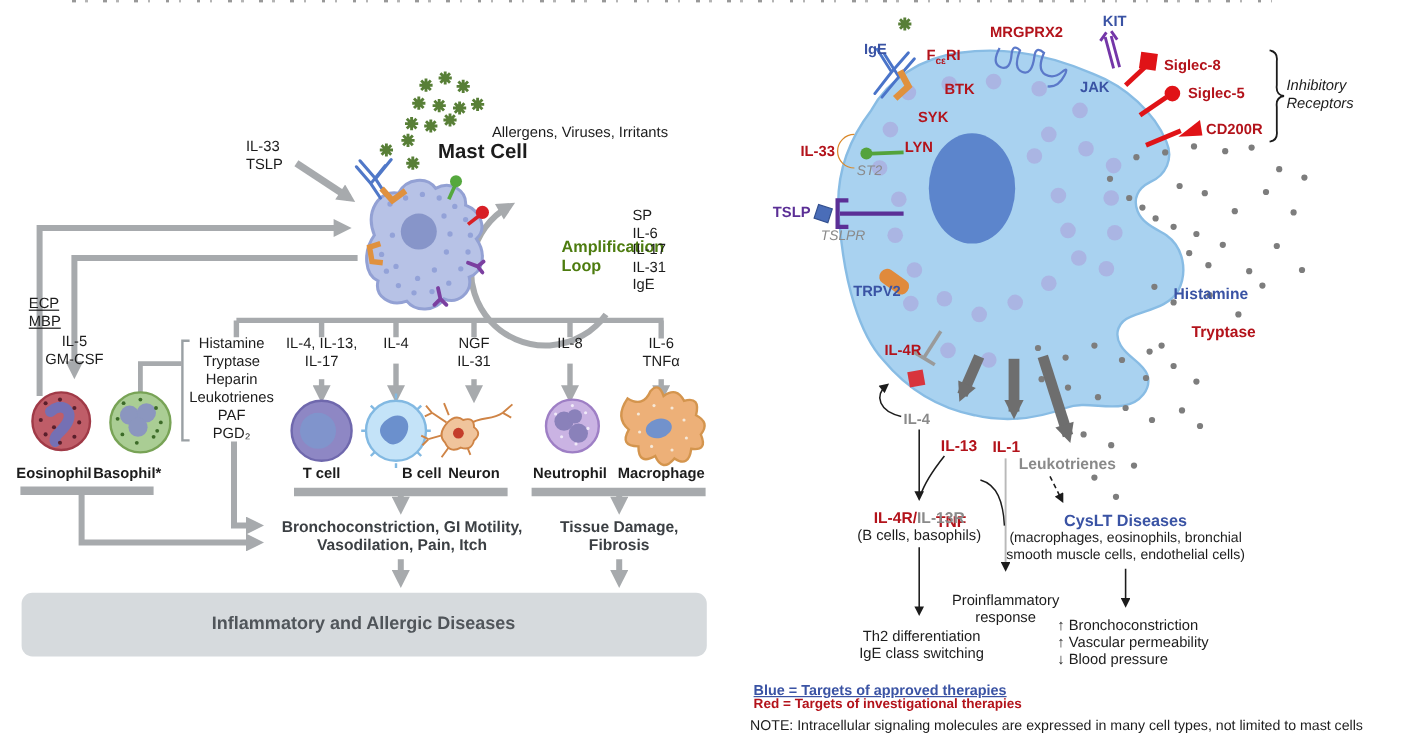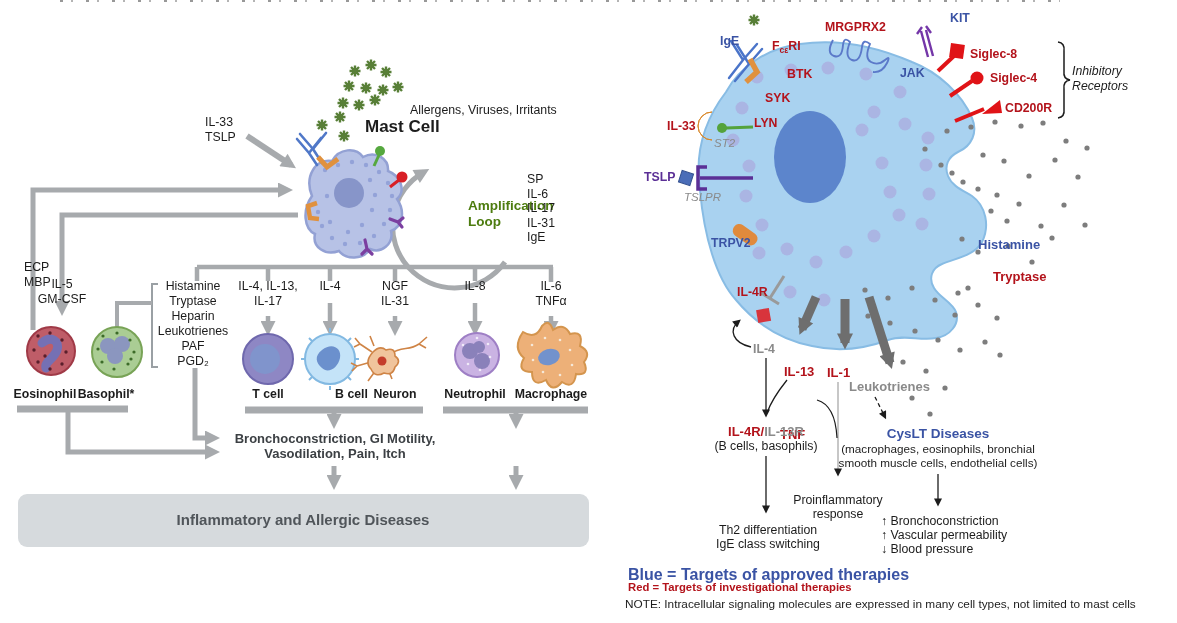--- a/index.html
+++ b/index.html
@@ -363,21 +363,21 @@
   <span class="t b" style="left:365px;top:119px;font-size:17px;">Mast Cell</span>
   <span class="t" style="left:205px;top:115px;">IL-33
 TSLP</span>
   <span class="t b" style="left:468px;top:198px;font-size:13.5px;line-height:16px;color:#4d7c0f;" class2="c">Amplification
 Loop</span>
   <span class="t" style="left:527px;top:172px;line-height:14.6px;">SP
 IL-6
 IL-17
 IL-31
 IgE</span>
-  <span class="t" style="left:24px;top:260px;">ECP
+  <span class="t" style="left:24px;top:246px;text-decoration:underline;">ECP
 MBP</span>
   <span class="t c" style="left:62px;top:277px;">IL-5
 GM-CSF</span>
   <span class="t c" style="left:193px;top:279px;">Histamine
 Tryptase
 Heparin
 Leukotrienes
 PAF
 PGD₂</span>
   <span class="t c" style="left:268px;top:279px;">IL-4, IL-13,
@@ -390,32 +390,34 @@
 TNFα</span>
   <span class="t b c" style="left:45px;top:387px;">Eosinophil</span>
   <span class="t b c" style="left:106px;top:387px;">Basophil*</span>
   <span class="t b c" style="left:268px;top:387px;">T cell</span>
   <span class="t b c" style="left:330px;top:387px;padding-left:43px;">B cell</span>
   <span class="t b c" style="left:395px;top:387px;">Neuron</span>
   <span class="t b c" style="left:475px;top:387px;">Neutrophil</span>
   <span class="t b c" style="left:551px;top:387px;">Macrophage</span>
   <span class="t b c" style="left:335px;top:431px;font-size:13px;color:#3c4044;">Bronchoconstriction, GI Motility,
 Vasodilation, Pain, Itch</span>
+  <span class="t b c" style="left:516px;top:431px;font-size:13px;color:#3c4044;">Tissue Damage,
+Fibrosis</span>
   <span class="t b c" style="left:303px;top:512px;font-size:15px;color:#50555a;">Inflammatory and Allergic Diseases</span>
 
   <span class="t b blue" style="left:720px;top:34px;">IgE</span>
   <span class="t b red" style="left:772px;top:39px;"><span>F</span><span style="font-size:8.5px;position:relative;top:3px;">cε</span><span>RI</span></span>
   <span class="t b red" style="left:787px;top:67px;">BTK</span>
   <span class="t b red" style="left:765px;top:91px;">SYK</span>
   <span class="t b red" style="left:754px;top:116px;">LYN</span>
   <span class="t b red" style="left:825px;top:20px;">MRGPRX2</span>
-  <span class="t b blue" style="left:919px;top:11px;margin-left:31px;">KIT</span>
+  <span class="t b blue" style="left:919px;top:11px;">KIT</span>
   <span class="t b blue" style="left:900px;top:66px;">JAK</span>
   <span class="t b red" style="left:970px;top:47px;">Siglec-8</span>
-  <span class="t b red" style="left:990px;top:71px;">Siglec-4</span>
+  <span class="t b red" style="left:990px;top:71px;">Siglec-5</span>
   <span class="t b red" style="left:1005px;top:101px;">CD200R</span>
   <span class="t ital" style="left:1072px;top:64px;">Inhibitory
 Receptors</span>
   <span class="t b red" style="left:667px;top:119px;">IL-33</span>
   <span class="t ital gray" style="left:714px;top:136px;font-size:11.5px;">ST2</span>
   <span class="t b" style="left:644px;top:170px;color:#5b2f96;">TSLP</span>
   <span class="t ital gray" style="left:684px;top:190px;font-size:11.5px;">TSLPR</span>
   <span class="t b blue" style="left:711px;top:236px;">TRPV2</span>
   <span class="t b blue" style="left:978px;top:237px;font-size:13px;">Histamine</span>
   <span class="t b red" style="left:993px;top:269px;font-size:13px;">Tryptase</span>
@@ -431,16 +433,16 @@
   <span class="t c" style="left:938px;top:442px;font-size:11.7px;line-height:13.5px;">(macrophages, eosinophils, bronchial
 smooth muscle cells, endothelial cells)</span>
   <span class="t c" style="left:838px;top:493px;line-height:14px;">Proinflammatory
 response</span>
   <span class="t c" style="left:768px;top:523px;line-height:14px;">Th2 differentiation
 IgE class switching</span>
   <span class="t" style="left:881px;top:515px;line-height:13.8px;">↑ Bronchoconstriction
 ↑ Vascular permeability
 ↓ Blood pressure</span>
 
-  <span class="t b blue" style="left:628px;top:569px;font-size:16px;line-height:12px;">Blue = Targets of approved therapies</span>
+  <span class="t b blue" style="left:628px;top:569px;font-size:12px;line-height:12px;text-decoration:underline;">Blue = Targets of approved therapies</span>
   <span class="t b red" style="left:628px;top:581px;font-size:11.3px;line-height:12px;">Red = Targets of investigational therapies</span>
   <span class="t" style="left:625px;top:597px;font-size:11.8px;">NOTE: Intracellular signaling molecules are expressed in many cell types, not limited to mast cells</span>
 </div>
 
 </body></html>

